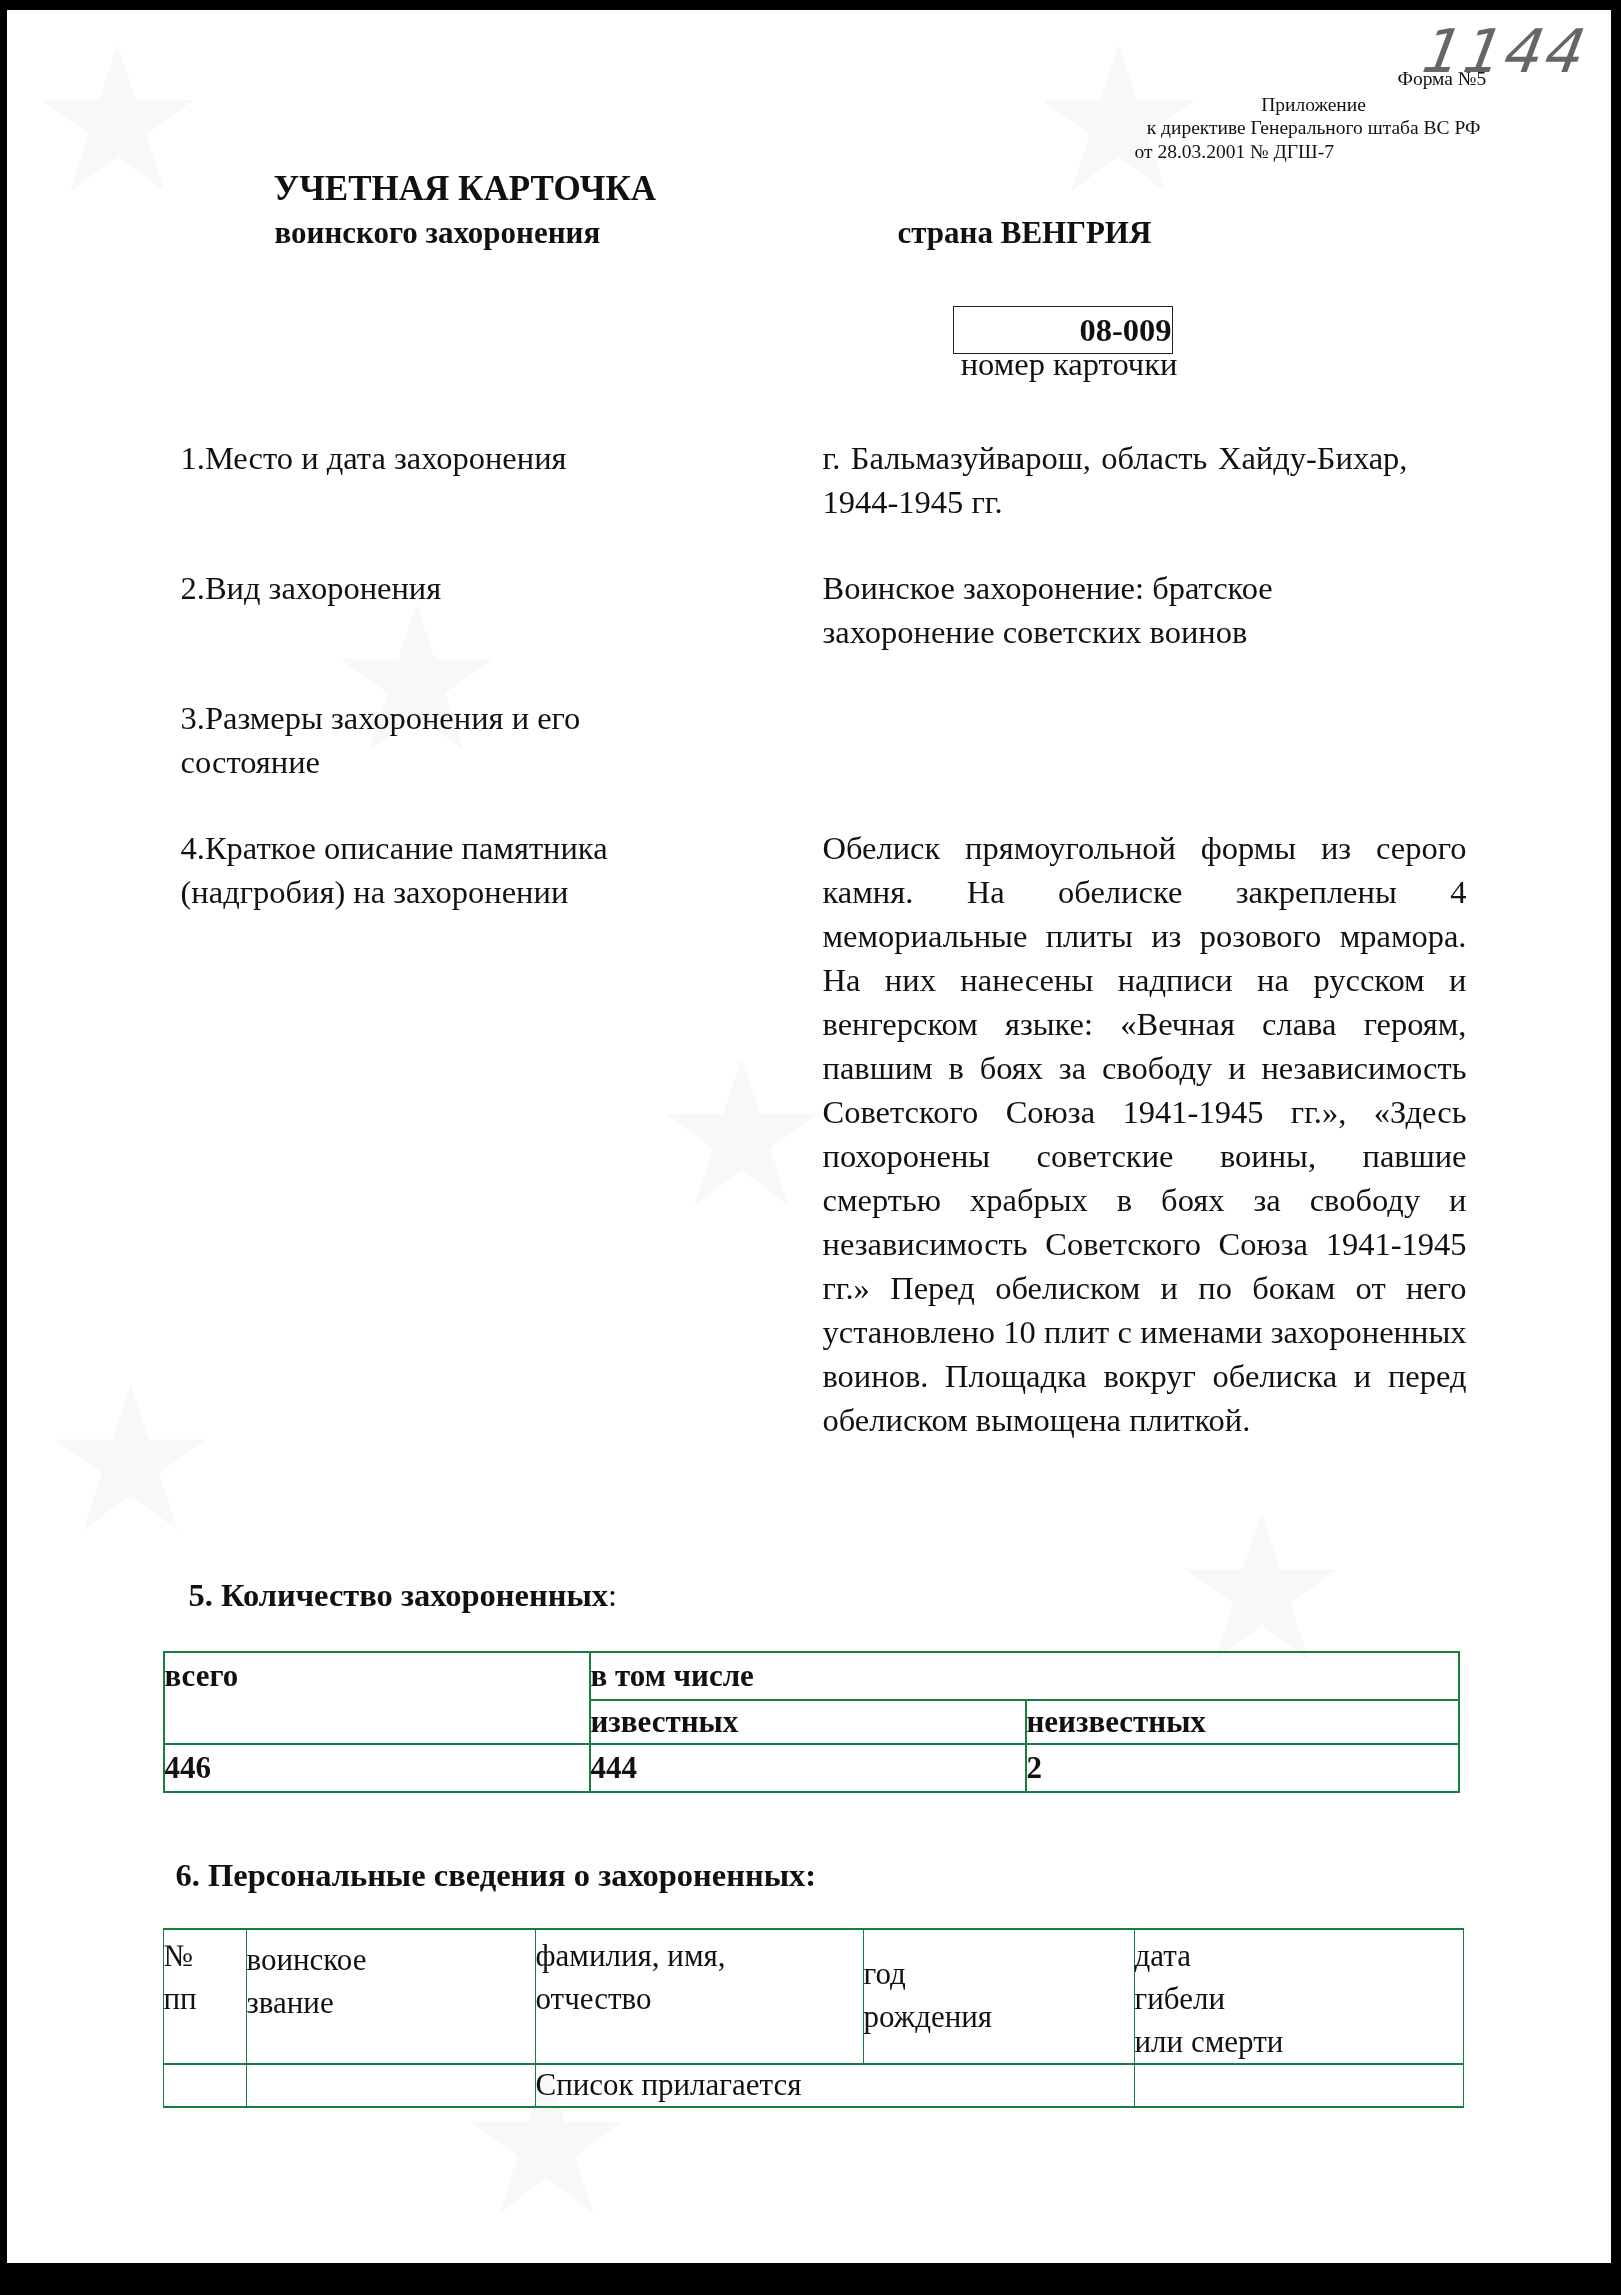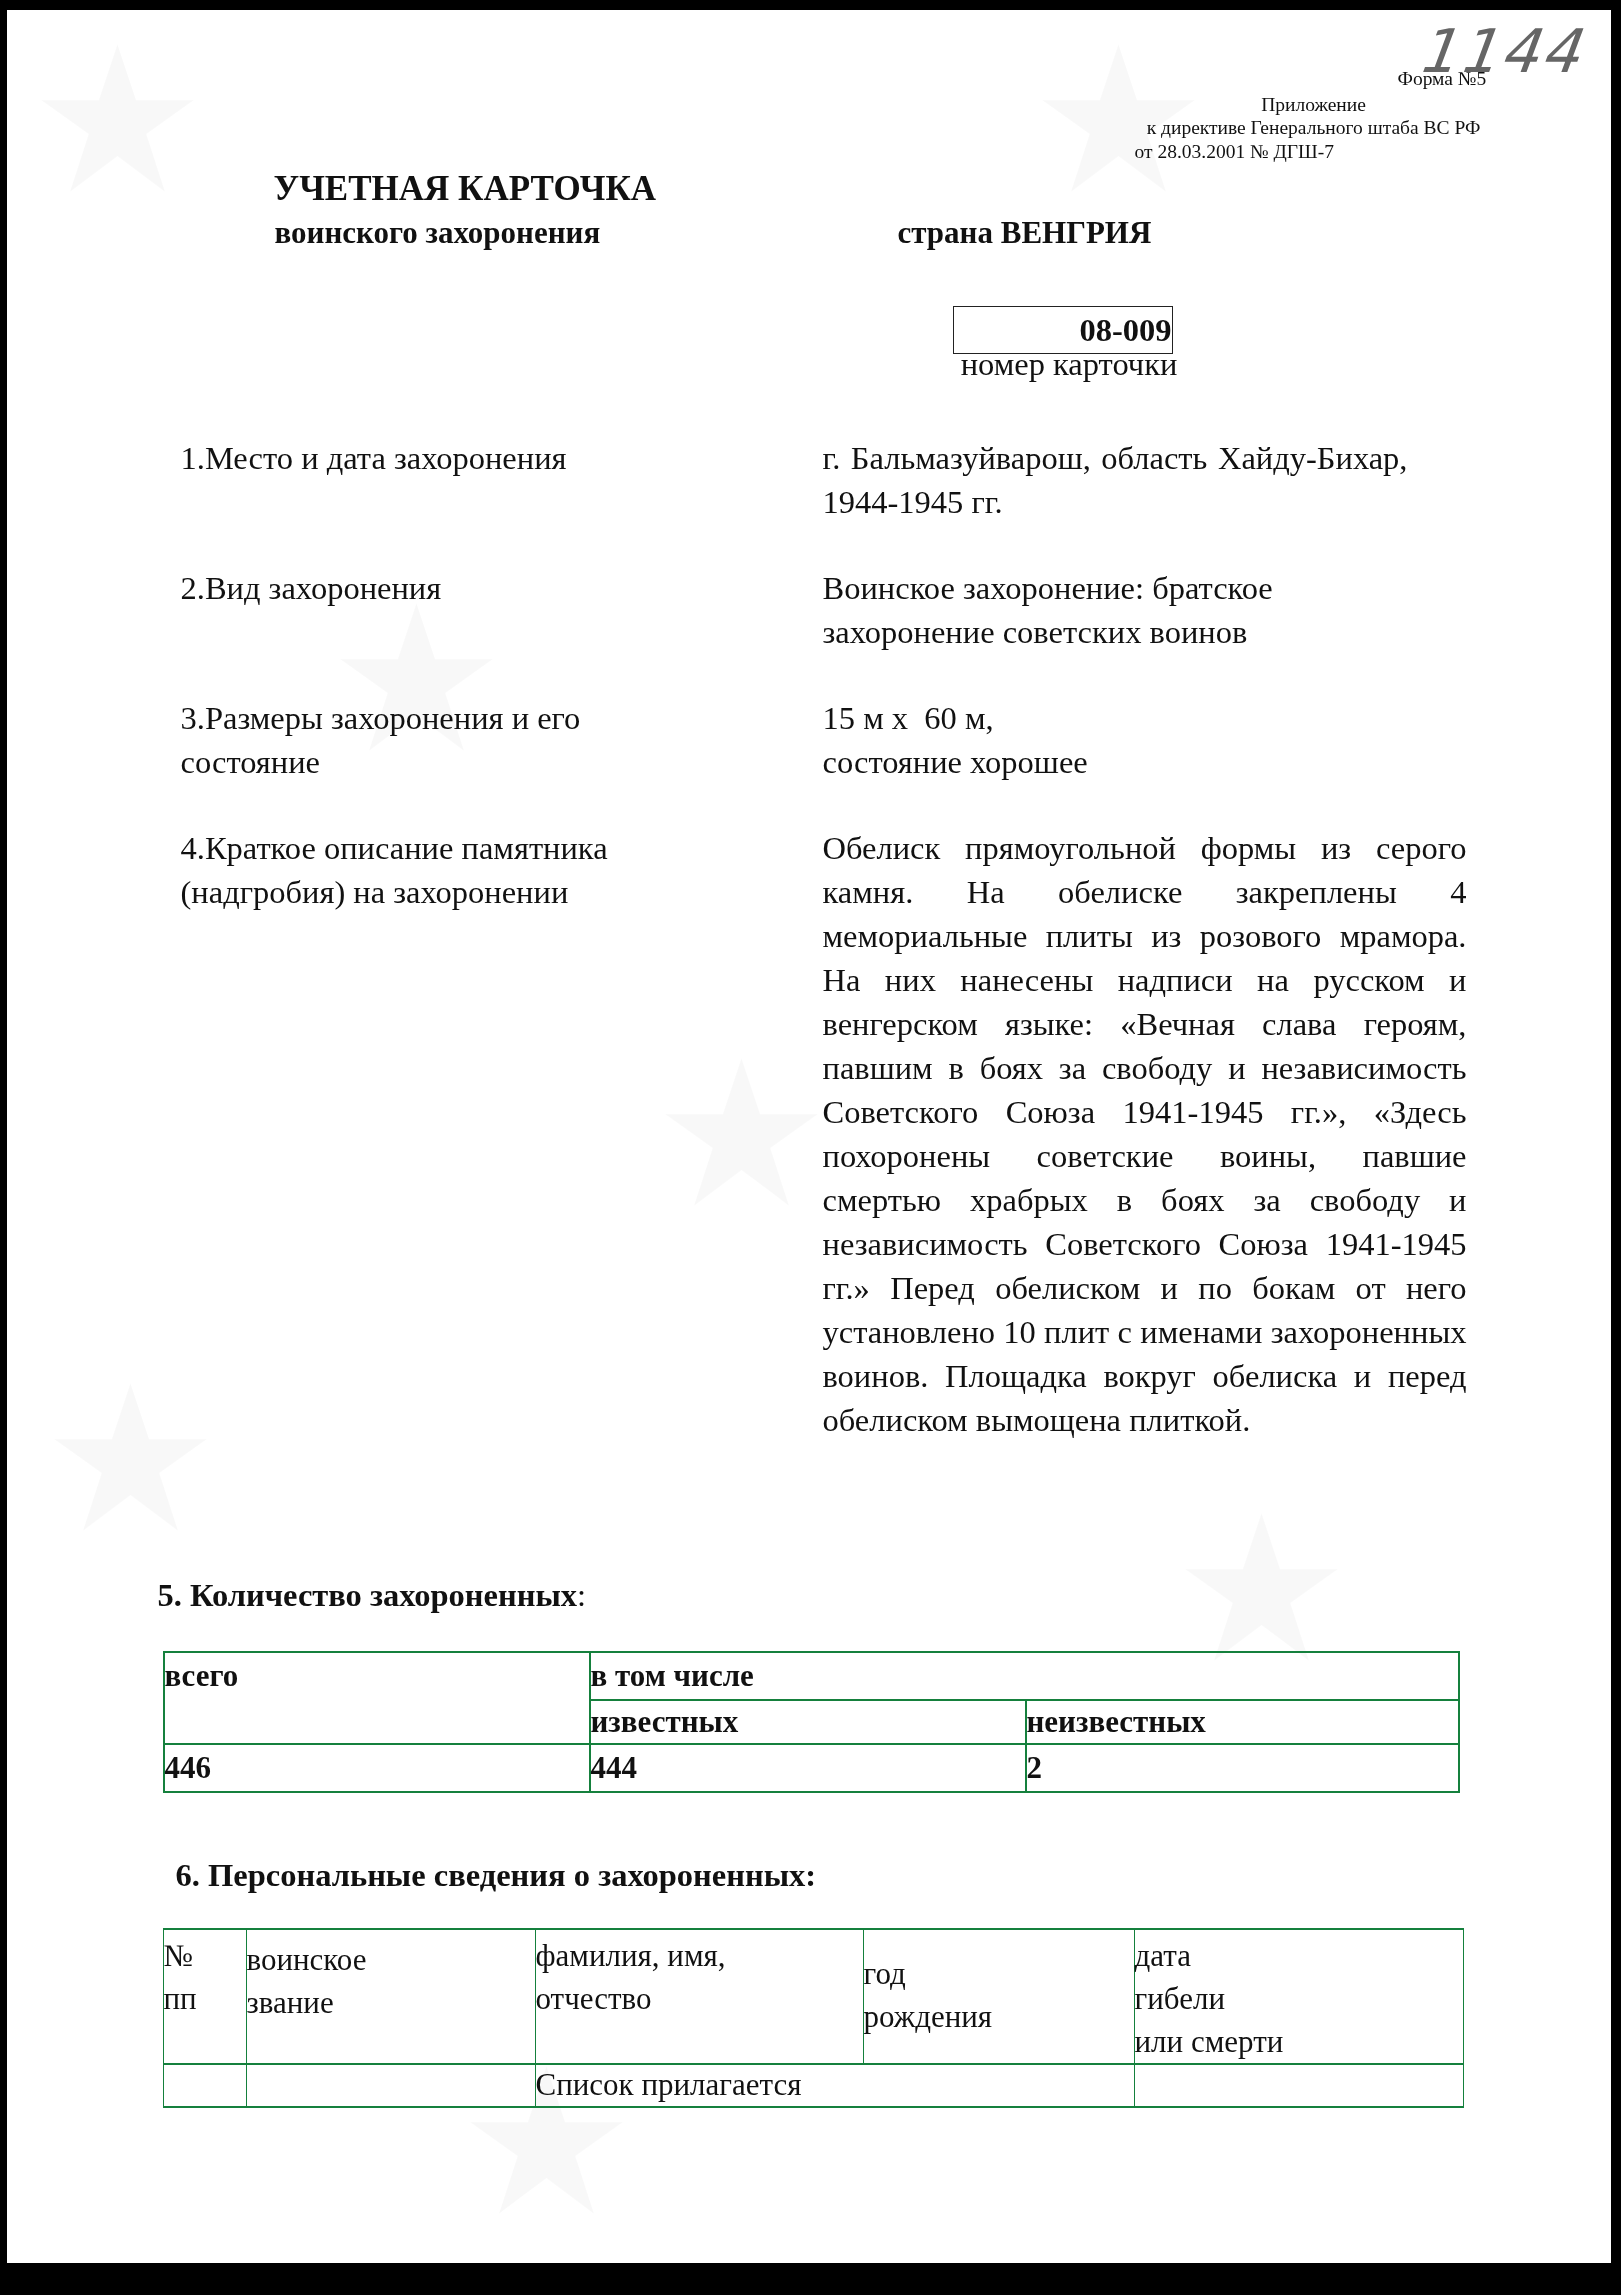--- a/index.html
+++ b/index.html
@@ -72,29 +72,25 @@
   <div class="cardbox">08-009</div>
   <div class="abs body" style="left:939px;top:332px;width:247px;text-align:center;">номер карточки</div>
 
   <div class="label body" style="top:426px;">1.Место и дата захоронения</div>
   <div class="value body justify" style="top:426px;width:585px;">г. Бальмазуйварош, область Хайду-Бихар, 1944-1945 гг.</div>
 
   <div class="label body" style="top:556px;">2.Вид захоронения</div>
   <div class="value body" style="top:556px;width:585px;">Воинское захоронение: братское захоронение советских воинов</div>
 
   <div class="label body" style="top:686px;width:533px;">3.Размеры захоронения и его состояние</div>
-  <div class="value body" style="top:686px;">
-    <div style="white-space:pre;">15 м х  60 м,</div>
-    <div>состояние хорошее</div>
-  </div>
 
   <div class="label body" style="top:816px;width:585px;">4.Краткое описание памятника (надгробия) на захоронении</div>
   <div class="value body justify" style="top:816px;width:644px;">Обелиск прямоугольной формы из серого камня. На обелиске закреплены 4 мемориальные плиты из розового мрамора. На них нанесены надписи на русском и венгерском языке: «Вечная слава героям, павшим в боях за свободу и независимость Советского Союза 1941-1945 гг.», «Здесь похоронены советские воины, павшие смертью храбрых в боях за свободу и независимость Советского Союза 1941-1945 гг.» Перед обелиском и по бокам от него установлено 10 плит с именами захороненных воинов. Площадка вокруг обелиска и перед обелиском вымощена плиткой.</div>
 
-  <div class="abs body" style="left:151px;top:1563px;">
+  <div class="abs body" style="left:182px;top:1563px;">
     <span class="bold">5. Количество захороненных</span><span>:</span>
   </div>
   <table class="t" id="t5">
     <tbody>
         <tr style="height:48px;">
       <td rowspan="2" style="width:424px;vertical-align:top;padding-top:5.2px;">всего</td>
       <td colspan="2">в том числе</td>
     </tr>
     <tr style="height:44px;">
       <td style="width:434px;">известных</td>

